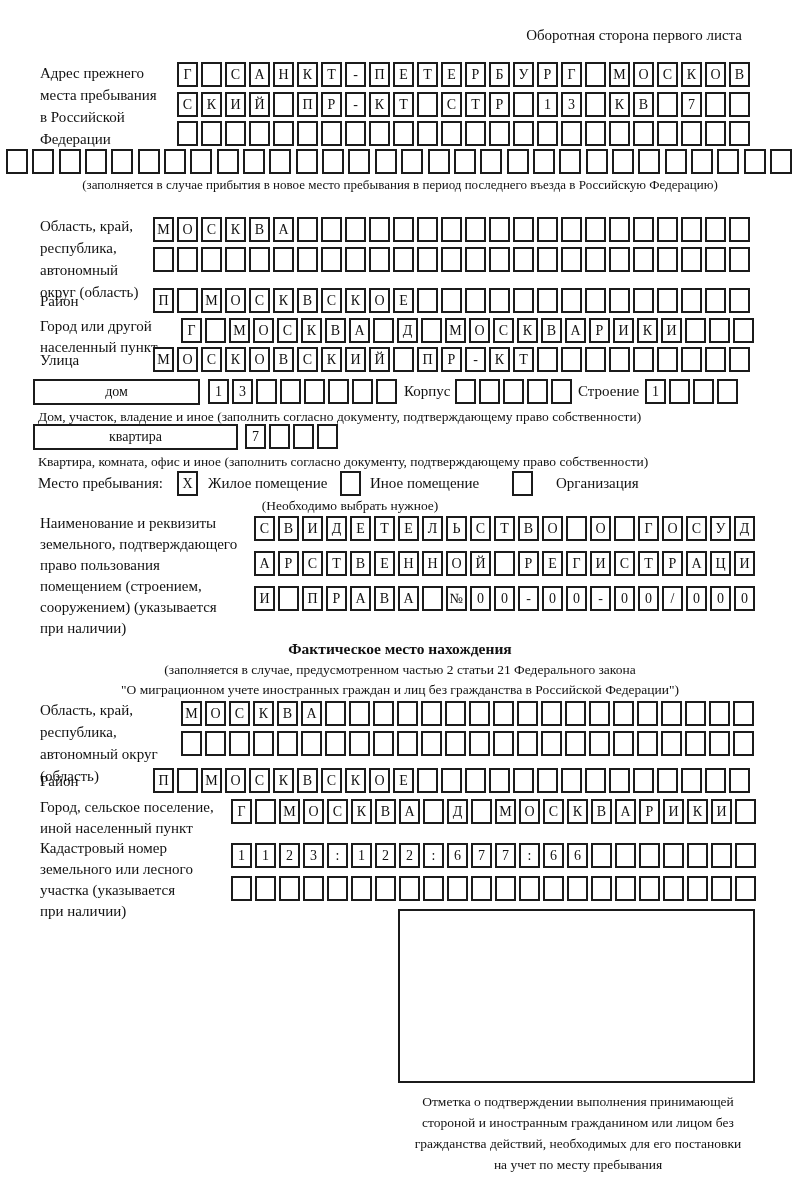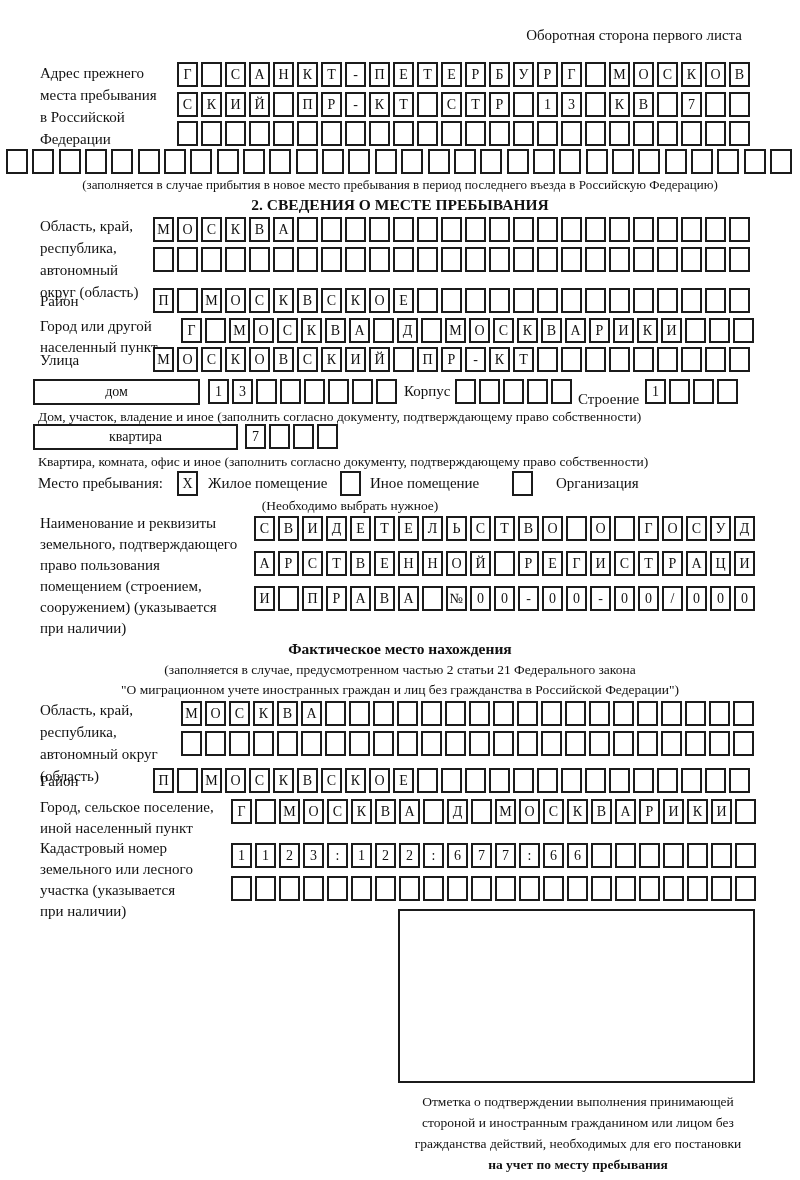--- a/index.html
+++ b/index.html
@@ -140,21 +140,20 @@
       <span class="cell"></span>
       <span class="cell"></span>
       <span class="cell"></span>
       <span class="cell"></span>
       <span class="cell"></span>
       <span class="cell"></span>
       <span class="cell"></span>
     </div>
   <div class="abs cap center" style="top:177px;">(заполняется в случае прибытия в новое место пребывания в период последнего въезда в Российскую Федерацию)</div>
 
-  <div class="abs title center" style="top:196px;">2. СВЕДЕНИЯ О МЕСТЕ ПРЕБЫВАНИЯ</div>
 
   <div class="abs" style="left:40px;top:215px;">
     <div class="lbl">Область, край,</div>
     <div class="lbl">республика,</div>
     <div class="lbl">автономный</div>
     <div class="lbl">округ (область)</div>
   </div>
   <div class="abs cellrow" style="left:153px;top:217px;">
       <span class="cell">М</span>
       <span class="cell">О</span>
@@ -311,21 +310,21 @@
       <span class="cell"></span>
     </div>
   <div class="abs lbl" style="left:404px;top:380px;">Корпус</div>
   <div class="abs cellrow" style="left:455px;top:379px;">
       <span class="cell"></span>
       <span class="cell"></span>
       <span class="cell"></span>
       <span class="cell"></span>
       <span class="cell"></span>
     </div>
-  <div class="abs lbl" style="left:578px;top:388px;">Строение</div>
+  <div class="abs lbl" style="left:578px;top:380px;">Строение</div>
   <div class="abs cellrow" style="left:645px;top:379px;">
       <span class="cell">1</span>
       <span class="cell"></span>
       <span class="cell"></span>
       <span class="cell"></span>
     </div>
   <div class="abs cap2" style="left:38px;top:409px;">Дом, участок, владение и иное (заполнить согласно документу, подтверждающему право собственности)</div>
 
   <div class="abs widebox" style="left:33px;top:424px;width:205px;">квартира</div>
   <div class="abs cellrow" style="left:245px;top:424px;">
@@ -597,16 +596,16 @@
       <span class="cell"></span>
       <span class="cell"></span>
       <span class="cell"></span>
     </div>
 
   <div class="abs stampbox" style="left:398px;top:909px;width:357px;height:174px;"></div>
   <div class="abs" style="left:383px;top:1091px;width:390px;text-align:center;">
     <div class="cap2" style="white-space:normal;line-height:21px;">Отметка о подтверждении выполнения принимающей</div>
     <div class="cap2" style="white-space:normal;line-height:21px;">стороной и иностранным гражданином или лицом без</div>
     <div class="cap2" style="white-space:normal;line-height:21px;">гражданства действий, необходимых для его постановки</div>
-    <div class="cap2" style="white-space:normal;line-height:21px;font-weight:bold;">на учет по месту пребывания</div>
+    <div class="cap2" style="white-space:normal;line-height:21px;">на учет по месту пребывания</div>
   </div>
 
 </div>
 
 </body></html>

